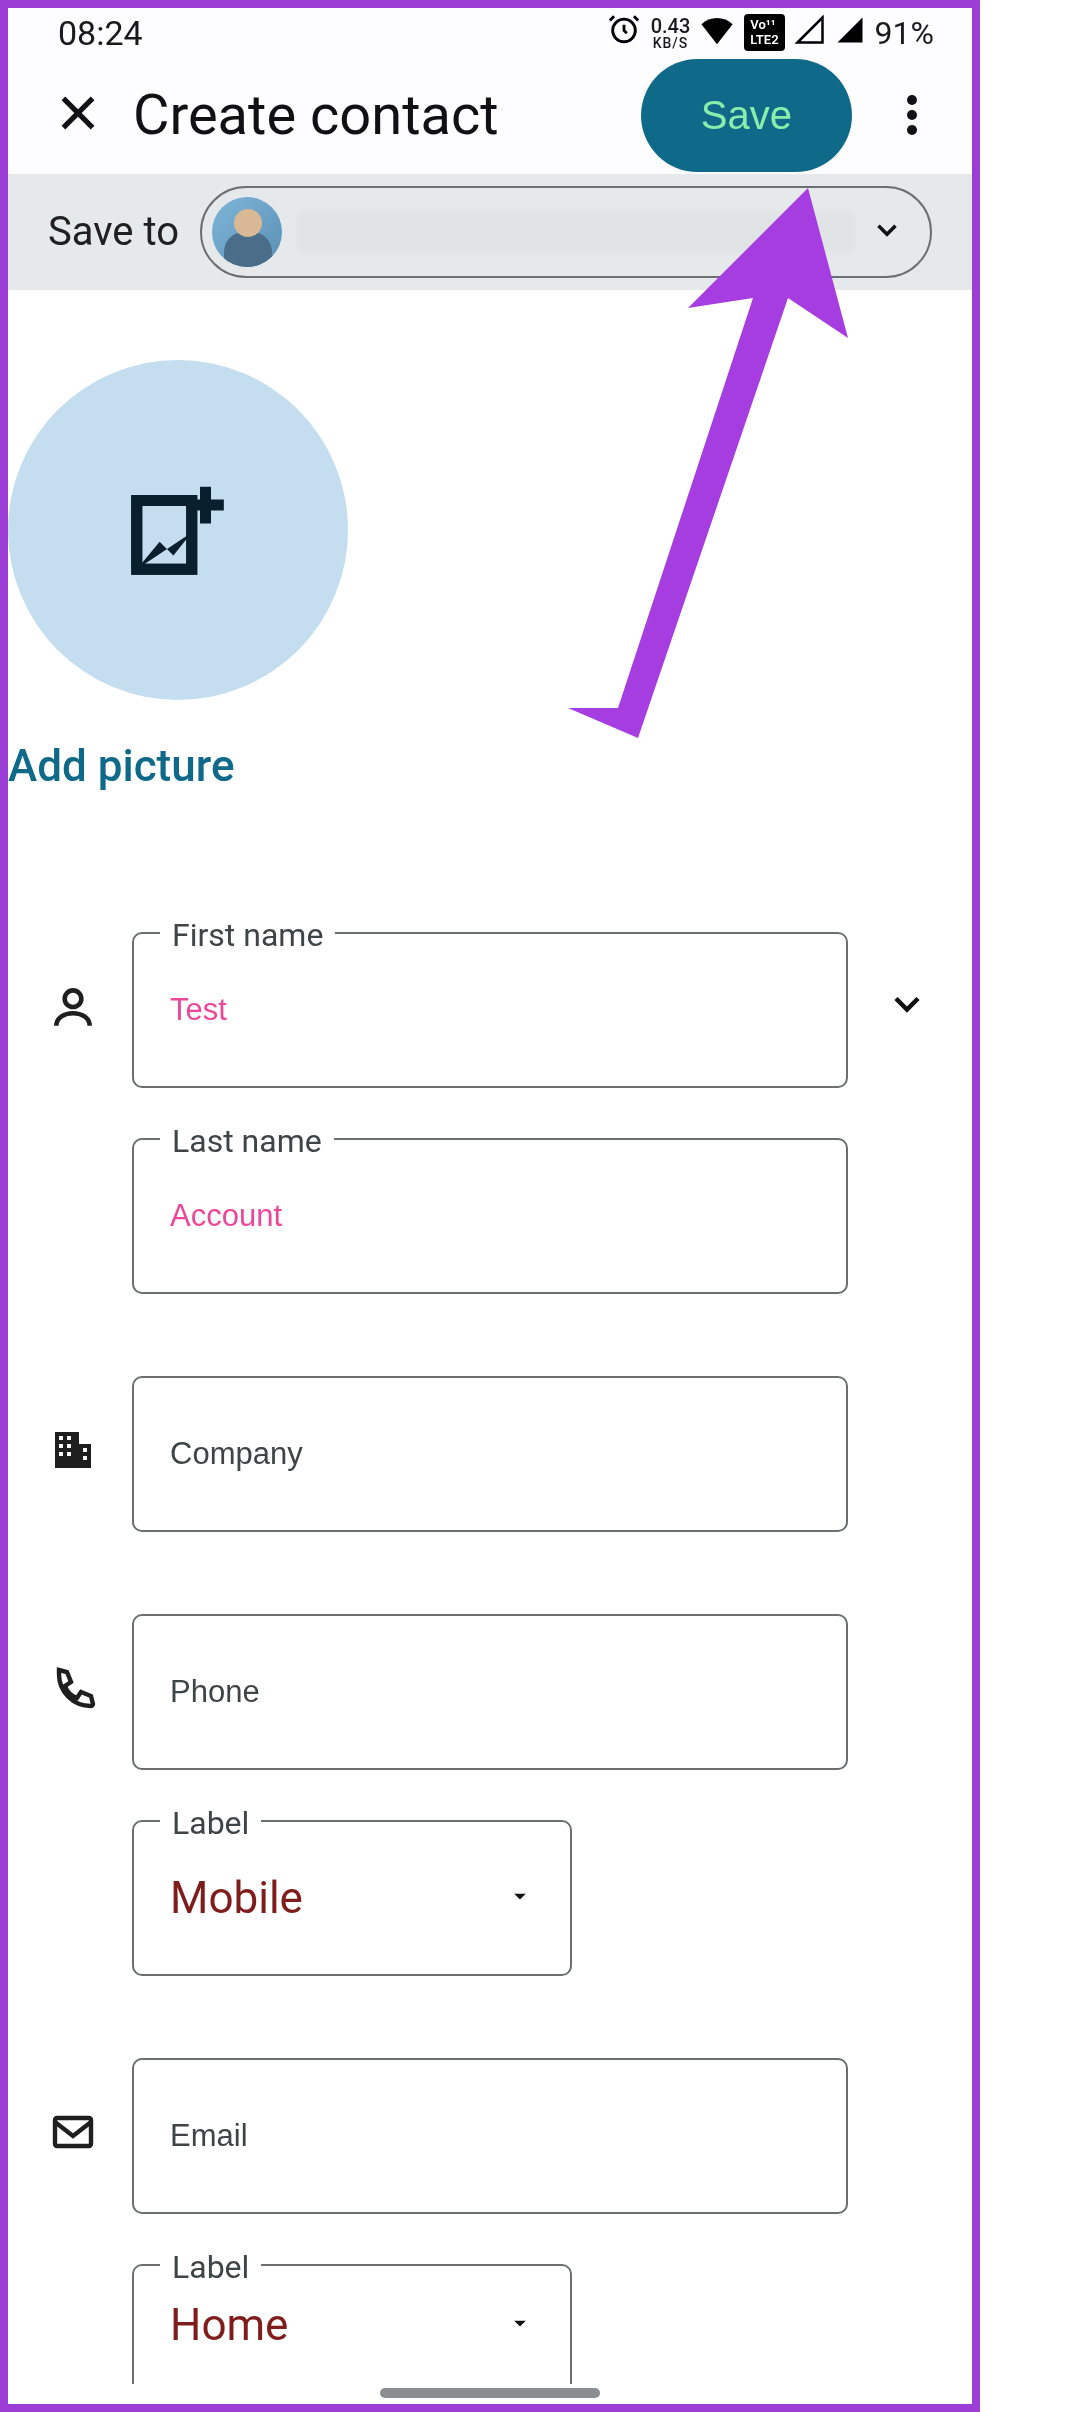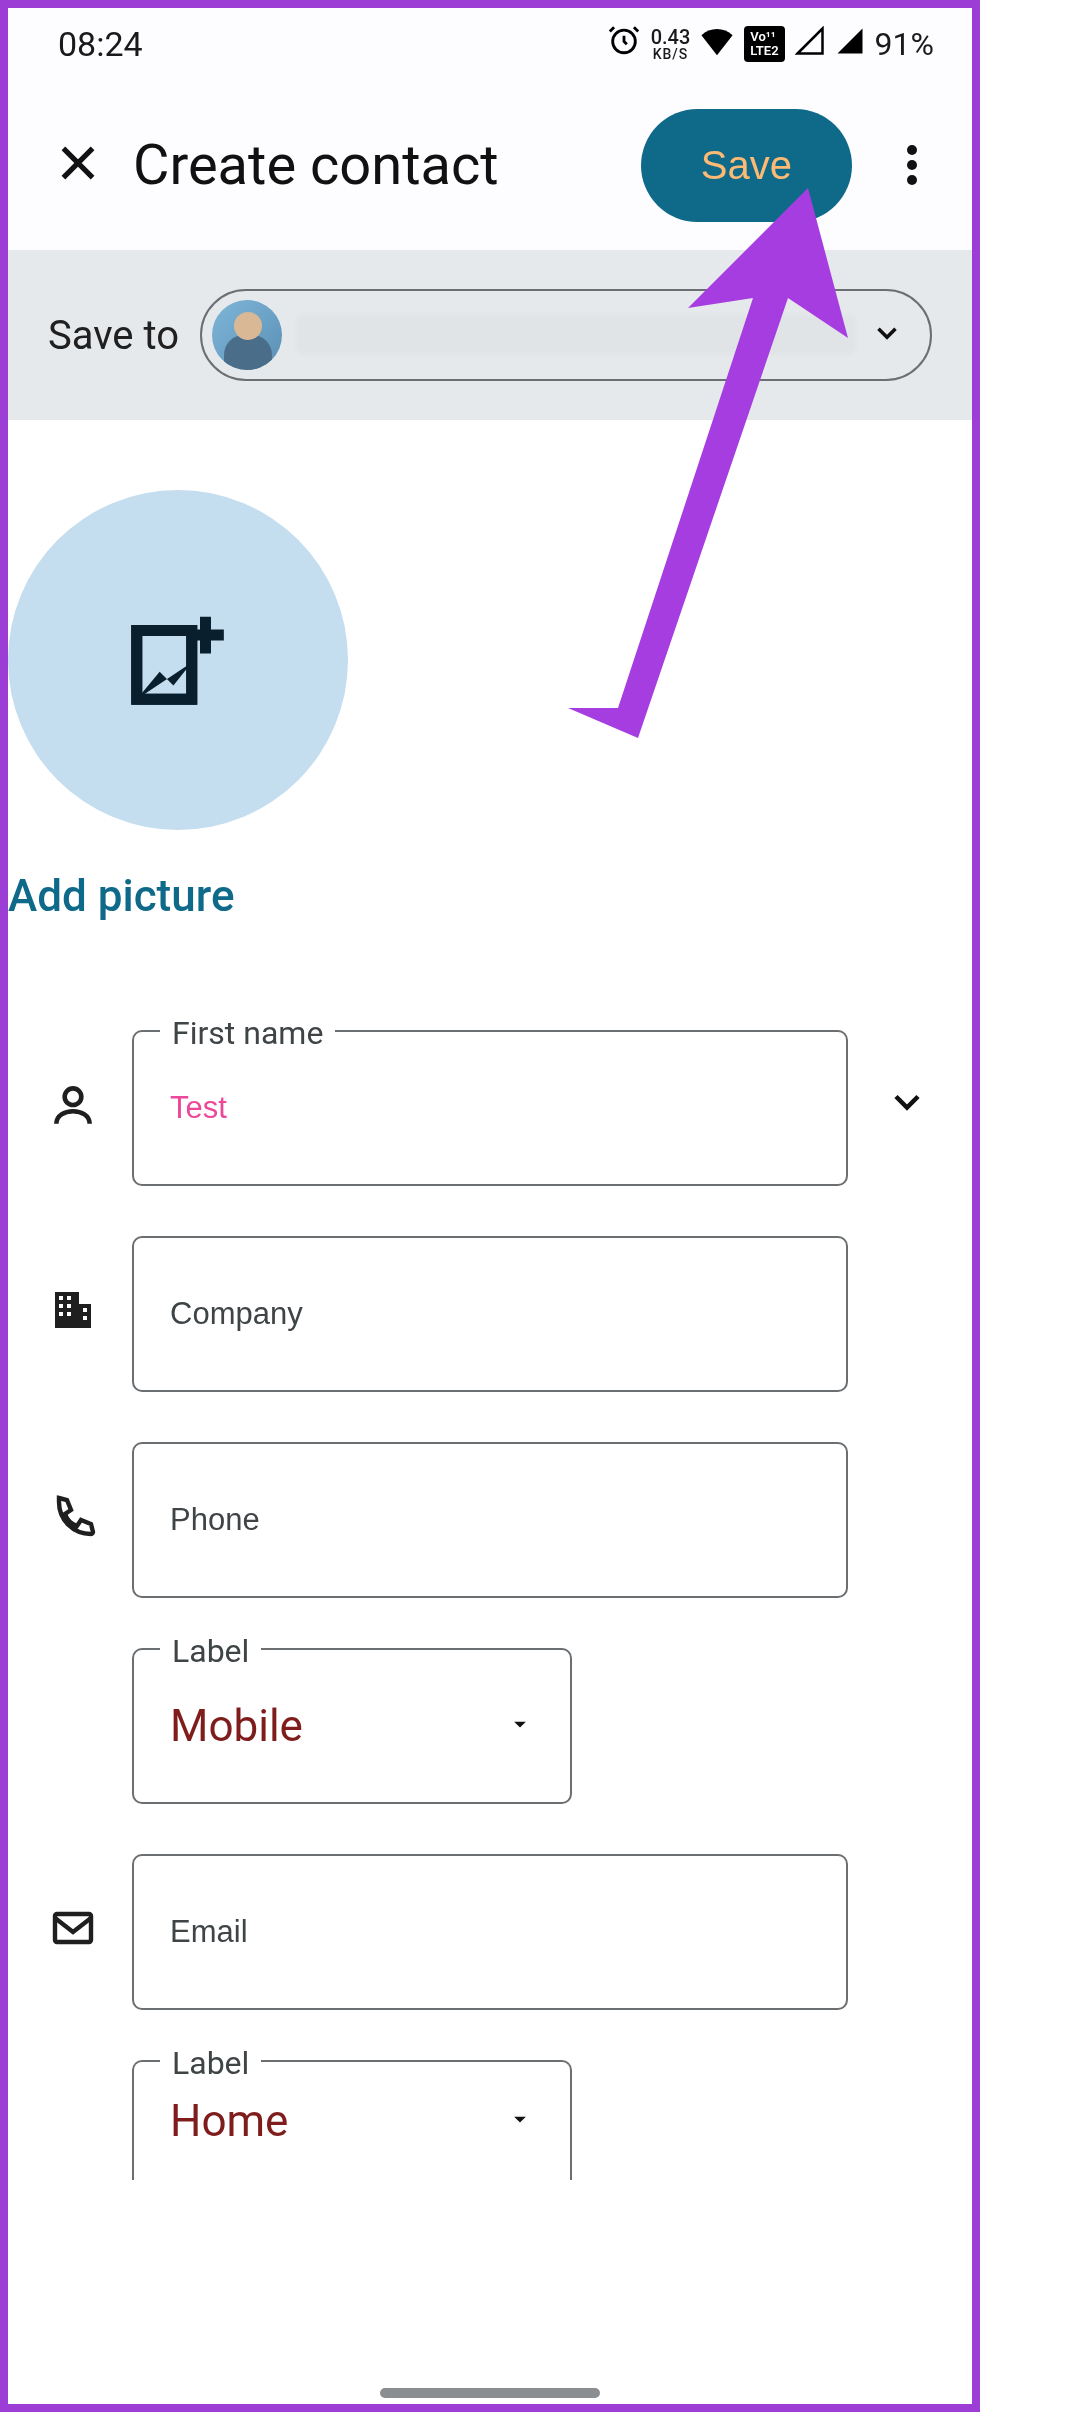--- a/index.html
+++ b/index.html
@@ -51,21 +51,21 @@
     background:#fdfdff;
   }
   .appbar .title {
     font-size: 56px;
     color:#111;
     flex:1;
     font-weight:400;
   }
   .save-btn {
     background:#0f6a8a;
-    color:#fdba74;
+    color:#86efac;
     border:none;
     border-radius: 60px;
     font-size: 40px;
     font-weight:500;
     padding: 34px 60px;
     cursor:pointer;
   }
   .more-btn {
     width:60px; height:60px;
     display:flex; align-items:center; justify-content:center;
@@ -149,20 +149,21 @@
   .form-sec {
     padding: 60px 30px 20px 30px;
     display:flex;
     flex-direction:column;
     gap: 50px;
   }
   .fieldrow {
     display:flex;
     align-items:flex-start;
     gap: 24px;
+    margin-top: 32px;
   }
   .lead-icon {
     width: 70px;
     display:flex;
     justify-content:center;
     padding-top: 50px;
     flex-shrink:0;
     color:#1f1f1f;
   }
   .fields-col { flex:1; display:flex; flex-direction:column; gap:50px; }
@@ -318,20 +319,24 @@
         <svg width="50" height="50" viewBox="0 0 24 24" fill="none" stroke="#1f1f1f" stroke-width="2.2">
             <circle cx="12" cy="8" r="4"></circle>
             <path d="M4 21c0-4 4-6 8-6s8 2 8 6"></path>
           </svg>
       </div>
       <div class="fields-col">
         <div class="textfield">
           <span class="floatlabel">First name</span>
           <input class="inputval" value="Test" style="">
         </div>
+        <div class="textfield">
+          <span class="floatlabel">Last name</span>
+          <input class="inputval" value="Account" style="">
+        </div>
       </div>
       <div class="trail-icon">
         <svg width="44" height="44" viewBox="0 0 24 24" fill="none" stroke="#111" stroke-width="2.5">
             <path d="M6 9l6 6 6-6"></path>
           </svg>
       </div>
     </div>
 
     <div class="fieldrow">
       <div class="lead-icon">

